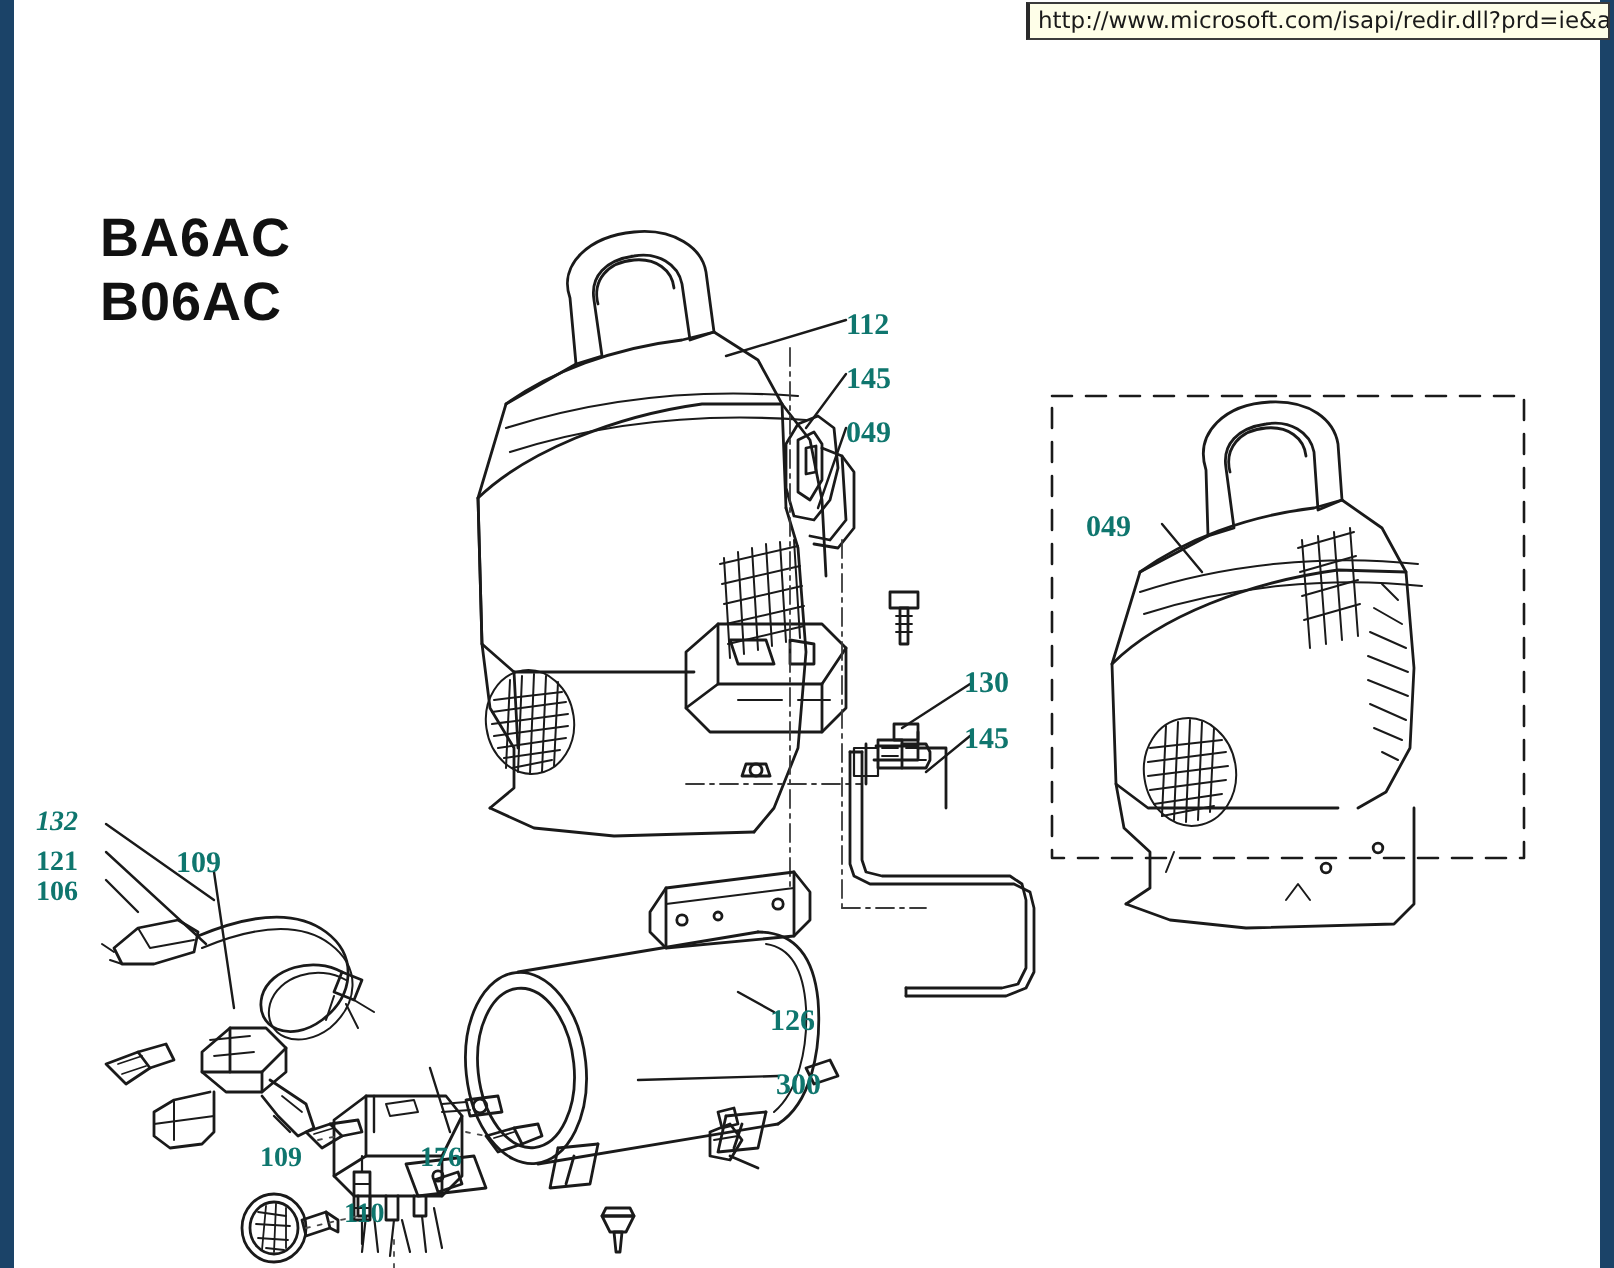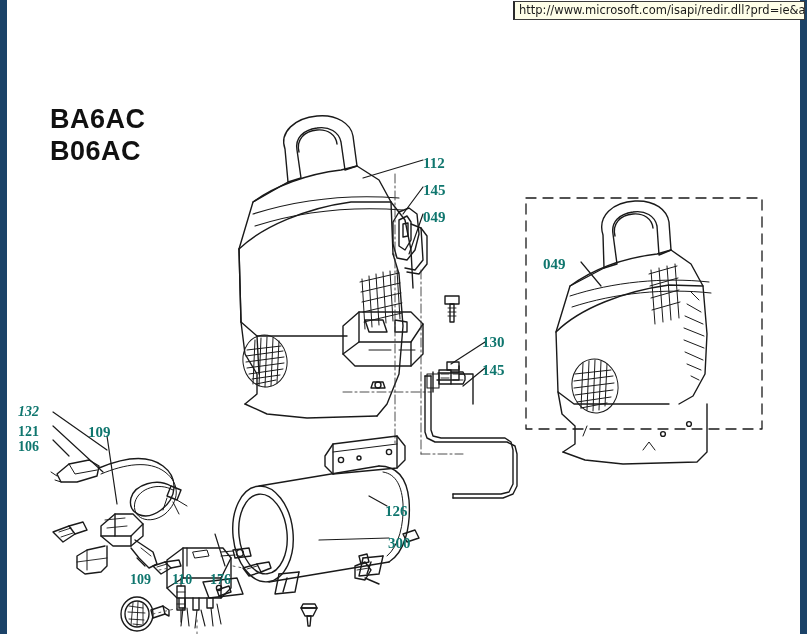--- a/index.html
+++ b/index.html
@@ -424,16 +424,16 @@
   <div class="callout" style="left:482px; top:334px;">130</div>
   <div class="callout" style="left:482px; top:362px;">145</div>
   <div class="callout" style="left:543px; top:256px;">049</div>
   <div class="callout small" style="left:18px;  top:404px;font-style:italic;">132</div>
   <div class="callout small" style="left:18px;  top:424px;">121</div>
   <div class="callout small" style="left:18px;  top:439px;">106</div>
   <div class="callout" style="left:88px;  top:424px;">109</div>
   <div class="callout" style="left:385px; top:503px;">126</div>
   <div class="callout" style="left:388px; top:535px;text-align:right;">300</div>
   <div class="callout small" style="left:130px; top:572px;">109</div>
-  <div class="callout small" style="left:172px; top:572px;">110</div>
+  <div class="callout small" style="left:172px; top:600px;">110</div>
   <div class="callout small" style="left:210px; top:572px;">176</div>
 
 </div>
 
 </body></html>

